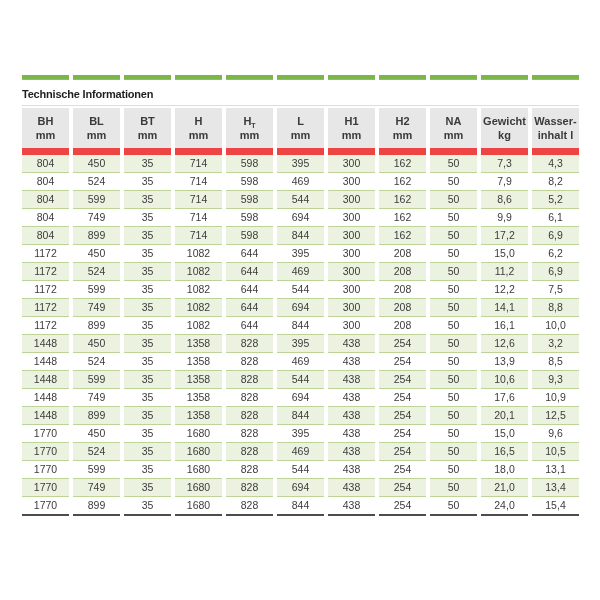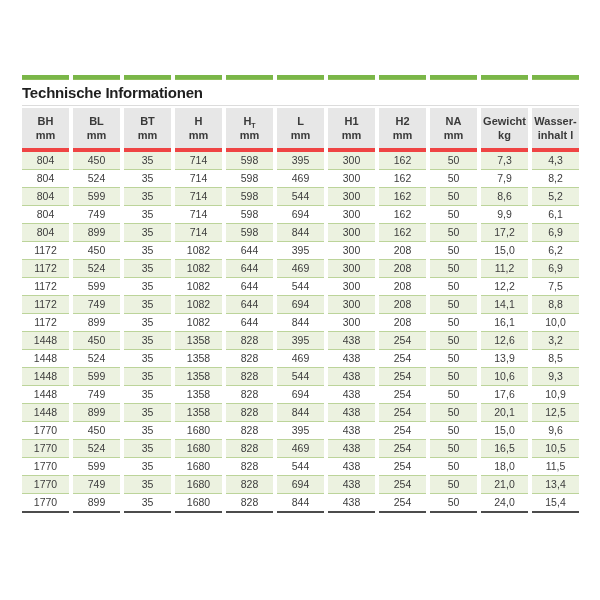--- a/index.html
+++ b/index.html
@@ -15,26 +15,26 @@
     width:565px;
     margin:75px 0 0 18px;
   }
   td.gbar{height:4px;background:#7ab648;padding:0;border-bottom:1px solid #8fc05c;}
   tr.title-row td{
     border-bottom:1px solid #dcdcdc;
     padding:4px 0 3px 0;
     text-align:left;
   }
   .title{
-    font-size:15px;font-weight:bold;color:#1f1f1f;letter-spacing:-0.2px;
+    font-size:11px;font-weight:bold;color:#1f1f1f;letter-spacing:-0.2px;
   }
   th.colhead{
     background:#e7e7e7;
     border-top:2px solid #ffffff;
-    border-bottom:4px solid #ef4444;
+    border-bottom:7px solid #ef4444;
     font-size:11px;font-weight:bold;color:#3a3a3a;
     padding:6px 0 6px 0;
     text-align:center;vertical-align:middle;
   }
   th.colhead .hl,th.colhead .hu{line-height:14px;}
   th.colhead sub{font-size:7px;line-height:0;}
   tbody td{
     height:17px;line-height:17px;
     border-bottom:1px solid #bcd49a;
     font-size:10.5px;color:#3c3c3c;
@@ -340,21 +340,21 @@
         <td>1770</td>
         <td>599</td>
         <td>35</td>
         <td>1680</td>
         <td>828</td>
         <td>544</td>
         <td>438</td>
         <td>254</td>
         <td>50</td>
         <td>18,0</td>
-        <td>11,5</td>
+        <td>13,1</td>
       </tr>
       <tr>
         <td>1770</td>
         <td>749</td>
         <td>35</td>
         <td>1680</td>
         <td>828</td>
         <td>694</td>
         <td>438</td>
         <td>254</td>

